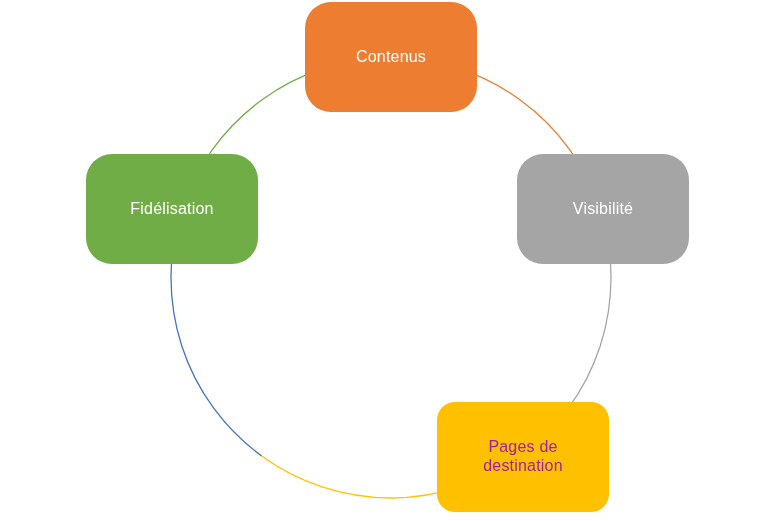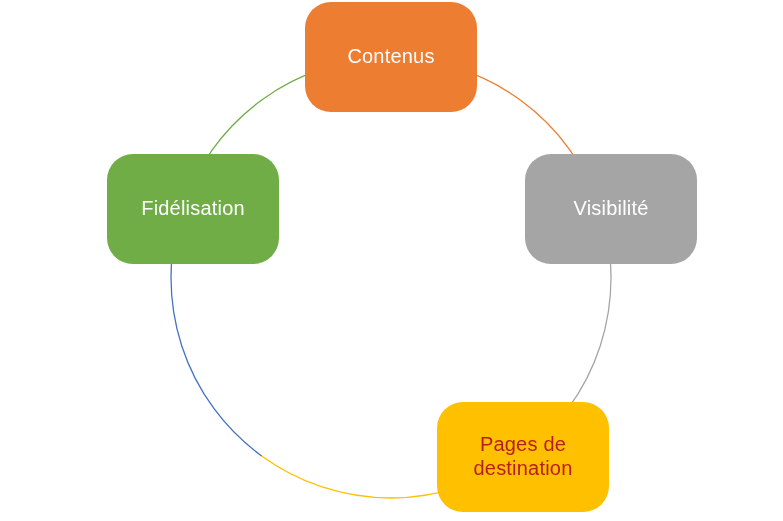--- a/index.html
+++ b/index.html
@@ -30,30 +30,30 @@
     height: 110px;
     border-radius: 26px;
     display: flex;
     align-items: center;
     justify-content: center;
     text-align: center;
     box-sizing: border-box;
     padding: 8px 12px;
   }
   .node-label {
-    font-size: 20px;
+    font-size: 16px;
     line-height: 1.18;
     font-weight: 400;
     letter-spacing: 0.2px;
   }
   .node-contenus      { left: 305px; top: 2px;   }
-  .node-visibilite    { left: 517px; top: 154px; margin-left: 8px; }
+  .node-visibilite    { left: 517px; top: 154px; }
   .node-pages         { left: 437px; top: 402px; }
   .node-performances  { left: 173px; top: 402px; }
-  .node-fidelisation  { left: 107px;  top: 154px; }
+  .node-fidelisation  { left: 86px;  top: 154px; }
 </style>
 </head>
 <body>
 
 <div class="stage" style="background-color: rgb(255, 255, 255);">
 
   <svg class="ring" viewBox="0 0 783 521" xmlns="http://www.w3.org/2000/svg">
     <path d="M 181.8 210 A 220 220 0 0 1 391 58" stroke="#70AD47"></path>
     <path d="M 391 58 A 220 220 0 0 1 600.2 210" stroke="#ED7D31"></path>
     <path d="M 600.2 210 A 220 220 0 0 1 520.3 456" stroke="#A5A5A5"></path>
@@ -62,21 +62,21 @@
   </svg>
 
   <div class="node node-contenus" style="background-color: rgb(237, 125, 49); color: rgb(255, 255, 255);">
     <span class="node-label">Contenus</span>
   </div>
 
   <div class="node node-visibilite" style="background-color: rgb(165, 165, 165); color: rgb(255, 255, 255);">
     <span class="node-label">Visibilité</span>
   </div>
 
-  <div class="node node-pages" style="background-color: rgb(255, 192, 0); color: #b91c1c;">
+  <div class="node node-pages" style="background-color: rgb(255, 192, 0); color: #a21caf; border-radius: 18px;">
     <span class="node-label">Pages de destination</span>
   </div>
 
 
   <div class="node node-fidelisation" style="background-color: rgb(112, 173, 71); color: rgb(255, 255, 255);">
     <span class="node-label">Fidélisation</span>
   </div>
 
 </div>
 

